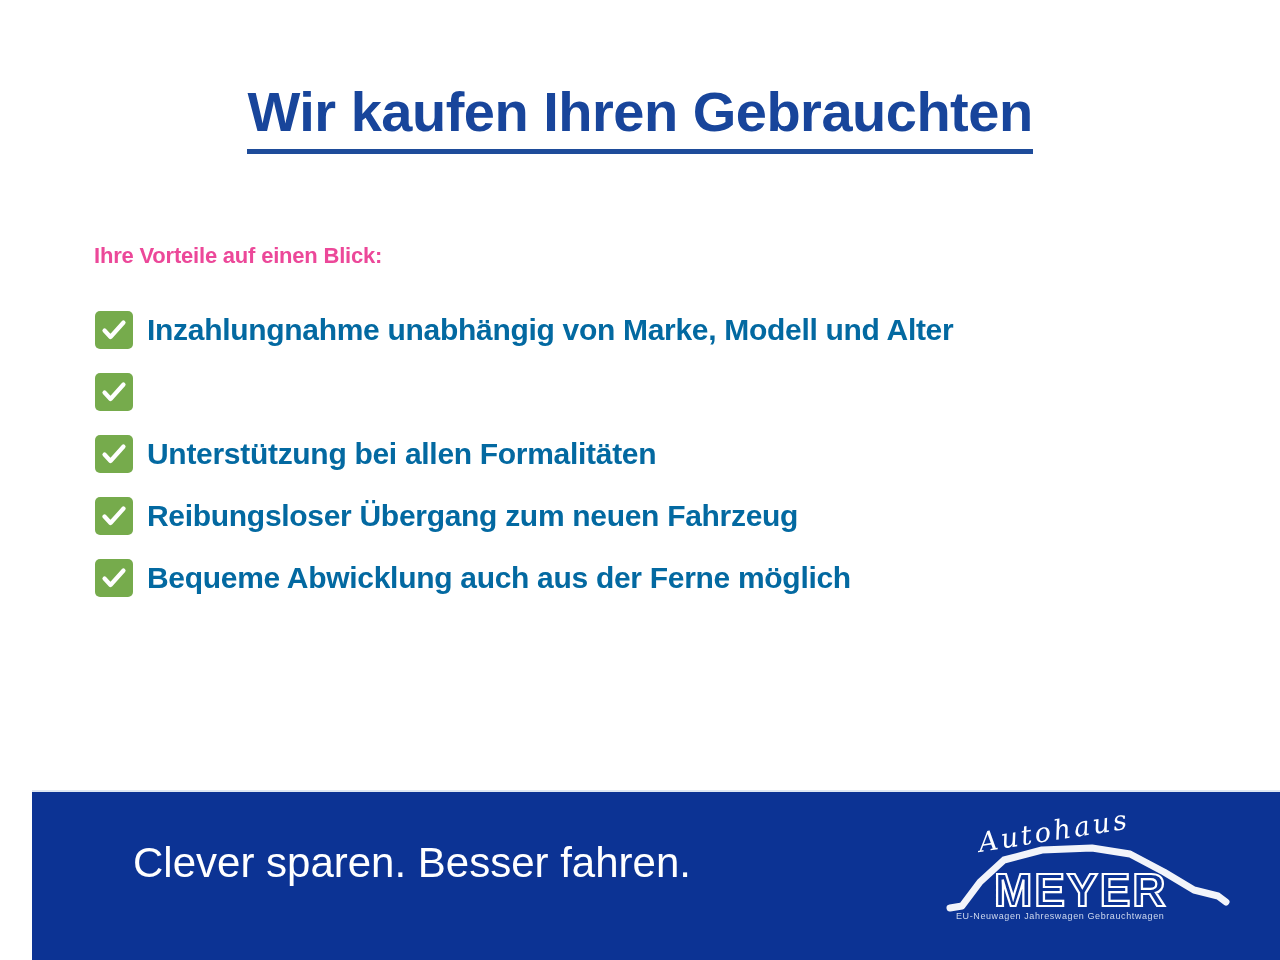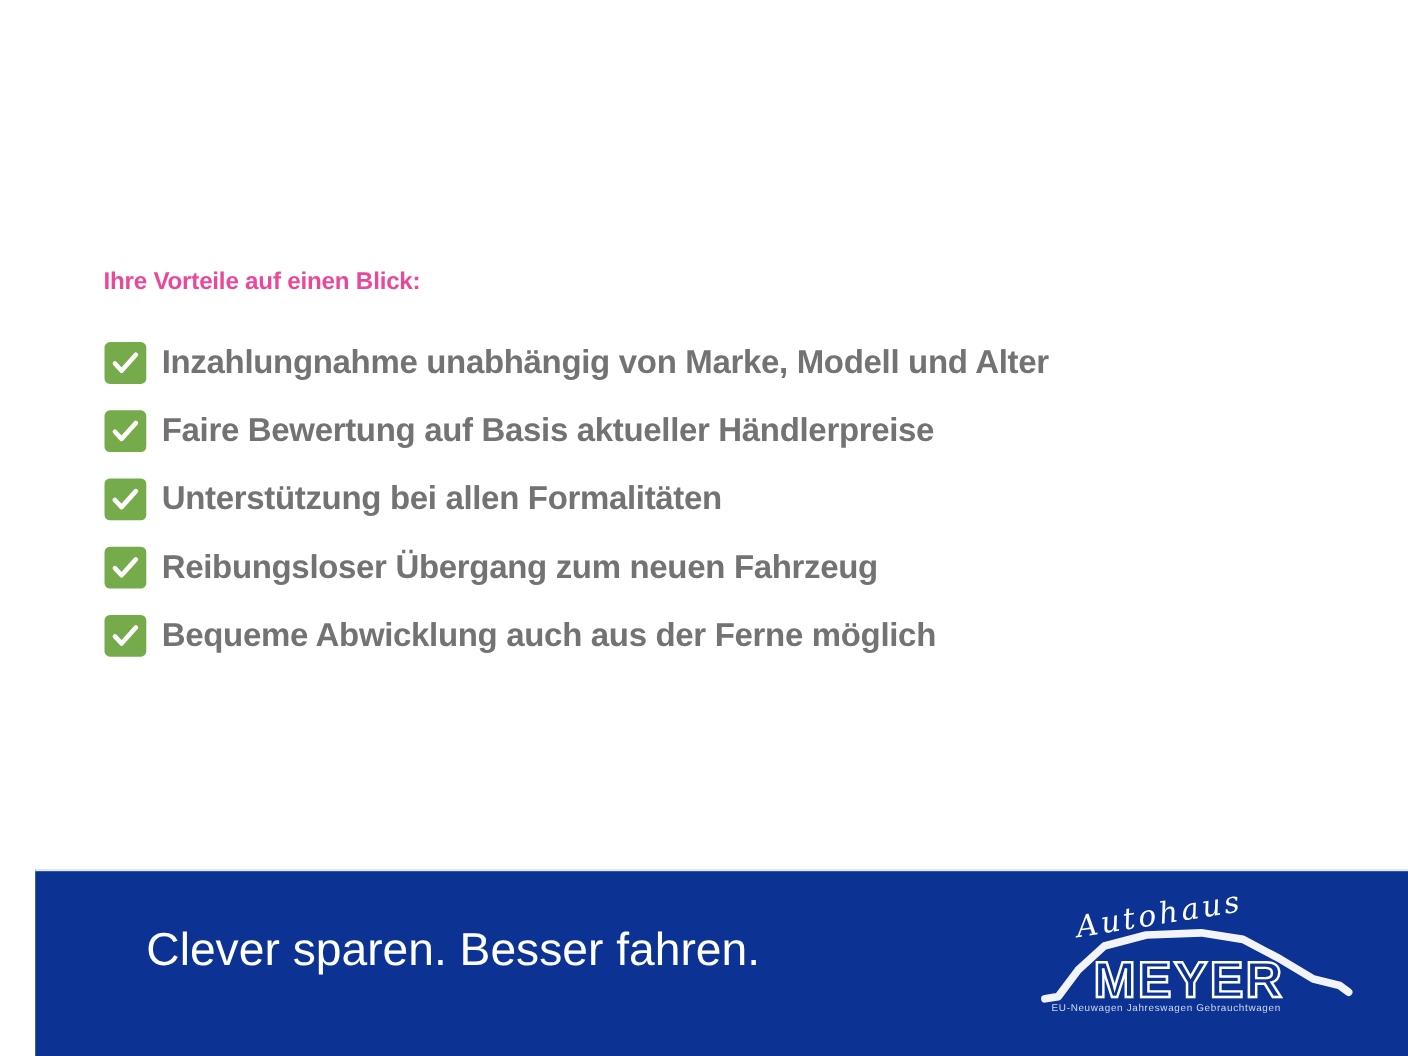--- a/index.html
+++ b/index.html
@@ -81,21 +81,21 @@
     left: 50%;
     top: 50%;
     transform: translate(-50%, -50%);
     width: 30px;
     height: 30px;
     display: block;
   }
   .benefit-text {
     font-size: 30px;
     font-weight: bold;
-    color: #737373;
+    color: #0369a1;
     letter-spacing: -0.3px;
     line-height: 1.05;
     white-space: nowrap;
   }
 
   
   .footer {
     position: absolute;
     left: 0;
     top: 790px;
@@ -147,41 +147,43 @@
     font-size: 9px;
     fill: #cfd9ee;
     letter-spacing: 0.6px;
   }
 </style>
 </head>
 <body>
 
 <div class="slide">
 
+  <div class="title-wrap">
+    <span class="title">Wir kaufen Ihren Gebrauchten</span>
+  </div>
 
   <div class="subtitle">Ihre Vorteile auf einen Blick:</div>
 
   <div class="benefits">
 
     <div class="benefit-row">
       <span class="check-box">
         <svg viewBox="0 0 30 30" aria-hidden="true">
           <path d="M5.5 15.5 L11.5 22 L24.5 7.5" fill="none" stroke="#ffffff" stroke-width="4.2" stroke-linecap="round" stroke-linejoin="round"></path>
         </svg>
       </span>
       <span class="benefit-text">Inzahlungnahme unabhängig von Marke, Modell und Alter</span>
     </div>
 
     <div class="benefit-row">
       <span class="check-box">
         <svg viewBox="0 0 30 30" aria-hidden="true">
           <path d="M5.5 15.5 L11.5 22 L24.5 7.5" fill="none" stroke="#ffffff" stroke-width="4.2" stroke-linecap="round" stroke-linejoin="round"></path>
         </svg>
       </span>
-      <span class="benefit-text">Faire Bewertung auf Basis aktueller Händlerpreise</span>
     </div>
 
     <div class="benefit-row">
       <span class="check-box">
         <svg viewBox="0 0 30 30" aria-hidden="true">
           <path d="M5.5 15.5 L11.5 22 L24.5 7.5" fill="none" stroke="#ffffff" stroke-width="4.2" stroke-linecap="round" stroke-linejoin="round"></path>
         </svg>
       </span>
       <span class="benefit-text">Unterstützung bei allen Formalitäten</span>
     </div>

